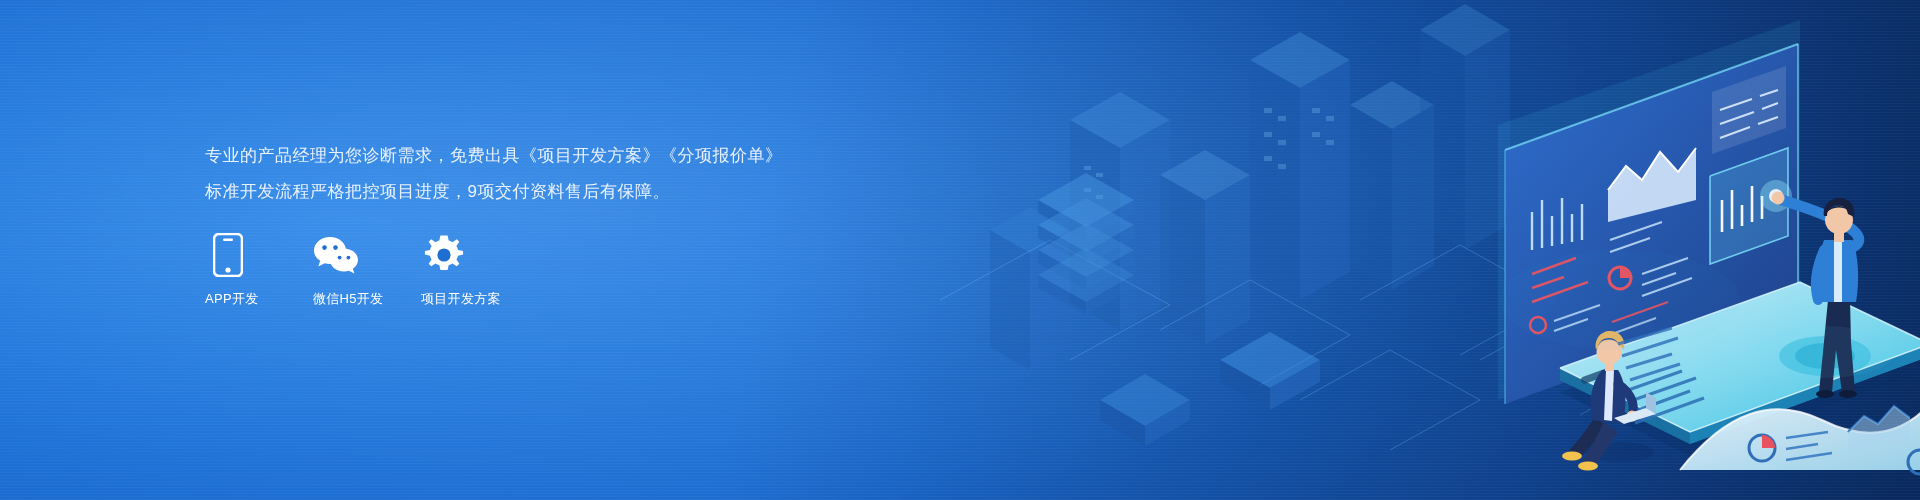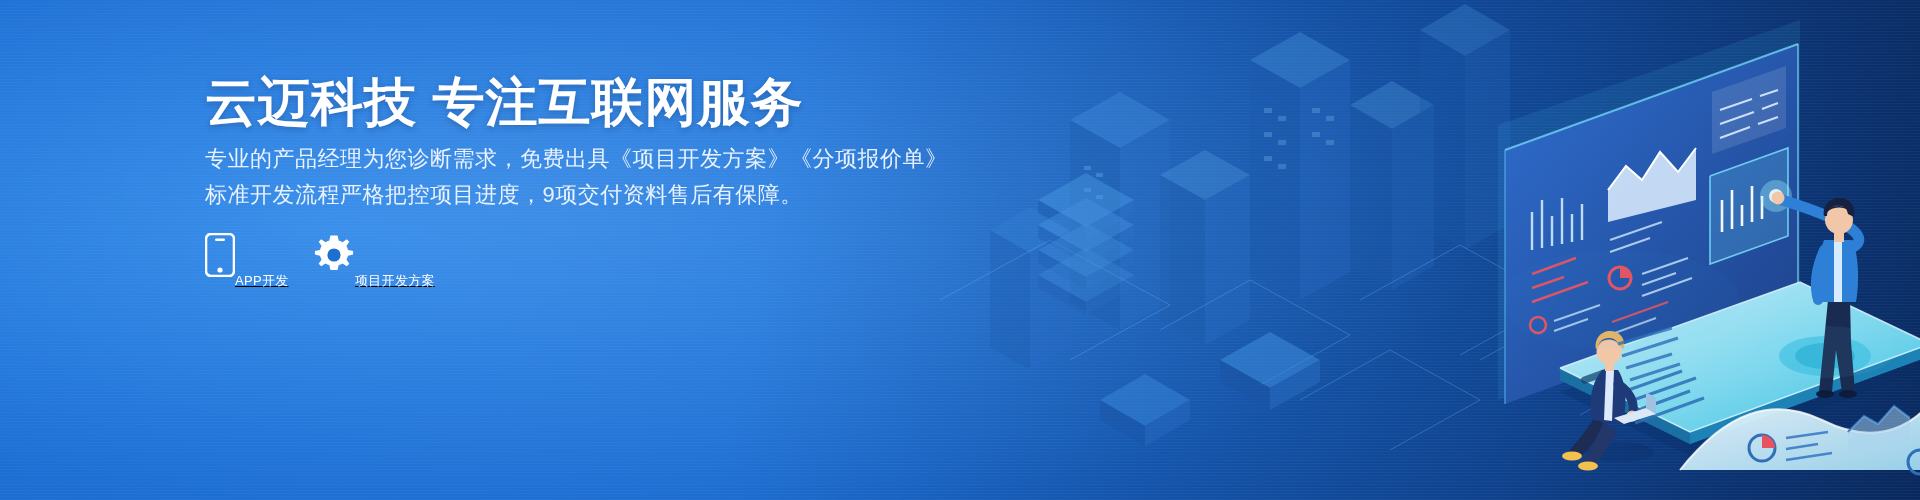--- a/index.html
+++ b/index.html
@@ -37,32 +37,32 @@
     z-index:6;
   }
   .title{
     position:absolute; top:68px; left:0;
     font-size:52px; font-weight:bold; color:#ffffff;
     letter-spacing:1px; white-space:nowrap;
     text-shadow:0 2px 6px rgba(0,20,60,0.25);
   }
   .sub{
     position:absolute; left:0;
-    font-size:22px; color:#e9f2ff; white-space:nowrap;
+    font-size:17px; color:#e9f2ff; white-space:nowrap;
     letter-spacing:0.5px;
   }
   .sub1{ top:144px; }
   .sub2{ top:180px; }
 
   .icons{
     position:absolute; top:232px; left:0;
     display:flex; align-items:flex-end; gap:40px;
   }
   .icon-item{
-    width:68px; display:flex; flex-direction:row; align-items:flex-end;text-decoration:underline;
+    width:68px; display:flex; flex-direction:column; align-items:flex-start;
   }
   .icon-glyph{
     width:46px; height:46px; display:flex; align-items:center; justify-content:center;
     margin-bottom:12px;
   }
   .icon-label{
     font-size:13px; color:#ffffff; white-space:nowrap; letter-spacing:0.3px;
   }
 
   
@@ -428,39 +428,51 @@
 
       <g opacity="0.55">
         <ellipse cx="905" cy="352" rx="70" ry="26" fill="#7fe6ff" opacity="0.12"></ellipse>
         <ellipse cx="700" cy="300" rx="120" ry="50" fill="#4fd0ff" opacity="0.06"></ellipse>
       </g>
     </svg>
   </div>
 
   <div class="content">
 
-    <div class="title">云迈科技 专注互联网服务</div>
 
     <div class="sub sub1">专业的产品经理为您诊断需求，免费出具《项目开发方案》《分项报价单》</div>
     <div class="sub sub2">标准开发流程严格把控项目进度，9项交付资料售后有保障。</div>
 
     <div class="icons">
 
       <div class="icon-item">
         <span class="icon-glyph">
           <svg width="30" height="44" viewBox="0 0 30 44" xmlns="http://www.w3.org/2000/svg">
             <rect x="1" y="1" width="28" height="42" rx="5" ry="5" fill="none" stroke="#ffffff" stroke-width="2.6"></rect>
             <rect x="10" y="5.5" width="10" height="2.6" rx="1.3" fill="#ffffff"></rect>
             <circle cx="15" cy="37" r="2.6" fill="#ffffff"></circle>
           </svg>
         </span>
         <span class="icon-label">APP开发</span>
       </div>
 
 
+      <div class="icon-item">
+        <span class="icon-glyph">
+          <svg width="46" height="40" viewBox="0 0 46 40" xmlns="http://www.w3.org/2000/svg">
+            <path d="M17 2 C8 2 1 8 1 15.4 C1 19.6 3.4 23.3 7.2 25.7 L5.3 31.4 L11.6 28.2 C13.3 28.7 15.1 29 17 29 C26 29 33 23 33 15.4 C33 8 26 2 17 2 Z" fill="#ffffff"></path>
+            <circle cx="11.5" cy="12.6" r="2.3" fill="#1f6fd0"></circle>
+            <circle cx="22.5" cy="12.6" r="2.3" fill="#1f6fd0"></circle>
+            <path d="M31 13.5 C38.7 13.5 45 18.6 45 24.9 C45 28.4 43 31.6 39.8 33.7 L41.4 38.5 L35.9 35.8 C34.4 36.2 32.8 36.4 31 36.4 C23.3 36.4 17 31.3 17 24.9 C17 18.6 23.3 13.5 31 13.5 Z" fill="#ffffff"></path>
+            <circle cx="26.6" cy="22.6" r="1.9" fill="#1f6fd0"></circle>
+            <circle cx="35.4" cy="22.6" r="1.9" fill="#1f6fd0"></circle>
+          </svg>
+        </span>
+        <span class="icon-label">微信H5开发</span>
+      </div>
 
 
       <div class="icon-item">
         <span class="icon-glyph">
           <svg width="42" height="42" viewBox="0 0 42 42" xmlns="http://www.w3.org/2000/svg">
             <path d="M21 1.5 l3.6 0 1.1 5.1 a14.6 14.6 0 0 1 3.8 1.6 l4.3-2.9 2.5 2.5 -2.9 4.3 a14.6 14.6 0 0 1 1.6 3.8 l5.1 1.1 0 3.6 -5.1 1.1 a14.6 14.6 0 0 1 -1.6 3.8 l2.9 4.3 -2.5 2.5 -4.3-2.9 a14.6 14.6 0 0 1 -3.8 1.6 l-1.1 5.1 -3.6 0 -3.6 0 -1.1-5.1 a14.6 14.6 0 0 1 -3.8-1.6 l-4.3 2.9 -2.5-2.5 2.9-4.3 a14.6 14.6 0 0 1 -1.6-3.8 l-5.1-1.1 0-3.6 5.1-1.1 a14.6 14.6 0 0 1 1.6-3.8 l-2.9-4.3 2.5-2.5 4.3 2.9 a14.6 14.6 0 0 1 3.8-1.6 l1.1-5.1 z" fill="#ffffff"></path>
             <circle cx="21" cy="21" r="6.6" fill="#1f6fd0"></circle>
           </svg>
         </span>
         <span class="icon-label">项目开发方案</span>

